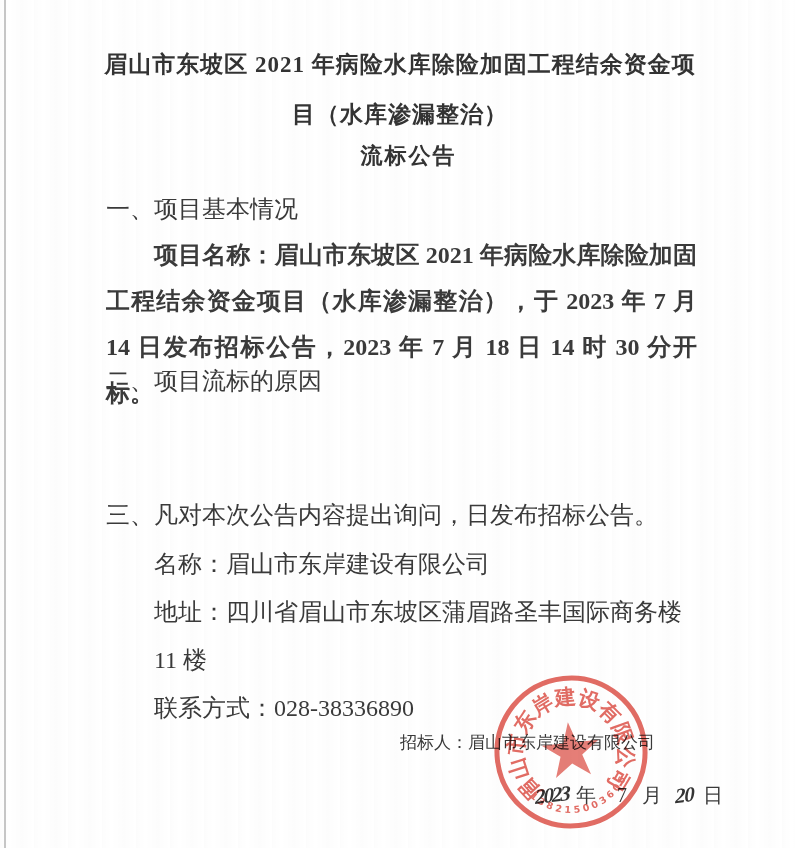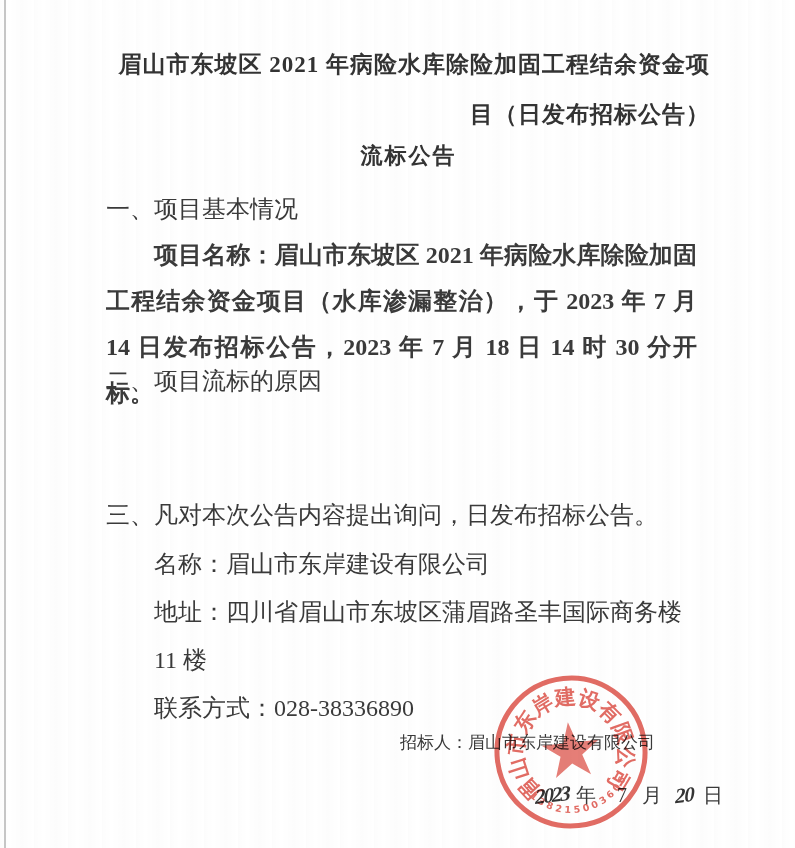--- a/index.html
+++ b/index.html
@@ -18,21 +18,21 @@
       rgba(0,0,0,0.012) 22px, rgba(0,0,0,0.0) 34px);
     overflow: hidden;
   }
   .scan-edge {
     position: absolute; left: 4px; top: 0;
     width: 2px; height: 100%;
     background: #c6c6c6;
   }
   .title-block {
     position: absolute; top: 40px; left: 90px; right: 85px;
-    text-align: right;
+    text-align: center;
     font-size: 23px; font-weight: bold; color: #333333;
     line-height: 50px; letter-spacing: 1px;
   }
   .subtitle {
     position: absolute; top: 142px; left: 11px; width: 100%;
     text-align: center;
     font-size: 22px; font-weight: bold; color: #333333;
     letter-spacing: 2px; line-height: 28px;
   }
   .block {
@@ -84,21 +84,21 @@
   }
 </style>
 </head>
 <body>
 
 <div class="page">
   <div class="scan-edge"></div>
 
   <div class="title-block">
     <div>眉山市东坡区 2021 年病险水库除险加固工程结余资金项</div>
-    <div>目（日发布招标公告）</div>
+    <div>目（水库渗漏整治）</div>
   </div>
 
   <div class="subtitle">流标公告</div>
 
   <div class="block sec1">
     <div class="heading">一、项目基本情况</div>
     <p class="para">项目名称：眉山市东坡区 2021 年病险水库除险加固工程结余资金项目（水库渗漏整治），于 2023 年 7 月 14 日发布招标公告，2023 年 7 月 18 日 14 时 30 分开标。</p>
   </div>
 
   <div class="block sec2">

